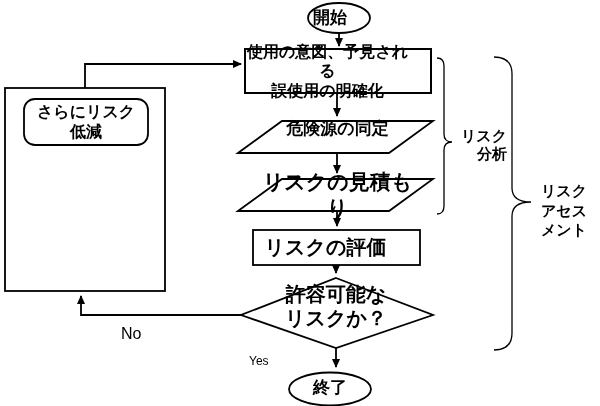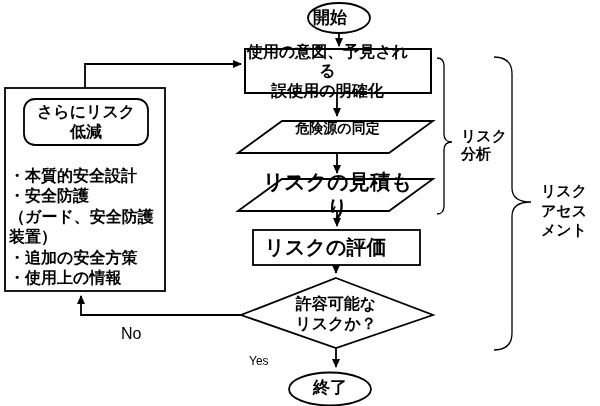--- a/index.html
+++ b/index.html
@@ -18,21 +18,21 @@
     display: flex;
     align-items: center;
     justify-content: center;
     text-align: center;
     font-weight: bold;
     white-space: pre-line;
     color: #000000;
     line-height: 1.22;
   }
   .lbl.plain { font-weight: normal; justify-content: flex-start; text-align: left; }
-  .lbl.left  { justify-content: flex-start; text-align: left; align-items: flex-start; }
+  .lbl.left  { justify-content: flex-start; text-align: right; align-items: flex-start; }
   .item-line {
     font-weight: bold;
     font-size: 16px;
     line-height: 20.4px;
     white-space: pre;
   }
 </style>
 </head>
 <body>
 
@@ -67,46 +67,38 @@
 
     <path d="M437,58 Q444,58 444,66 L444,134 Q444,142 452,142 Q444,142 444,150 L444,206 Q444,214 437,214" fill="none" stroke="#000000" stroke-width="1.3"></path>
     <path d="M494,57 Q512,57 512,74 L512,188 Q512,202 531,202 Q512,202 512,216 L512,333 Q512,350 494,350" fill="none" stroke="#000000" stroke-width="1.3"></path>
   </svg>
 
   <div class="lbl" style="left:298px; top:4px; width:64px; height:29px; font-size:17px;">開始</div>
 
   <div class="lbl" style="left:246px; top:49px; width:163px; height:44px; font-size:16px;">使用の意図、予見される
 誤使用の明確化</div>
 
-  <div class="lbl" style="left:255px; top:121px; width:165px; height:16px; font-size:14px;">危険源の同定</div>
+  <div class="lbl" style="left:255px; top:121px; width:165px; height:16px; font-size:17px;">危険源の同定</div>
 
   <div class="lbl" style="left:255px; top:179px; width:165px; height:32px; font-size:21px;">リスクの見積もり</div>
 
   <div class="lbl" style="left:253px; top:230px; width:145px; height:35px; font-size:20px;">リスクの評価</div>
 
-  <div class="lbl" style="left:256px; top:284px; width:160px; height:60px; font-size:16px;">許容可能な
+  <div class="lbl" style="left:256px; top:276px; width:160px; height:60px; font-size:20px;">許容可能な
 リスクか？</div>
 
   <div class="lbl" style="left:289px; top:373px; width:82px; height:31px; font-size:17px;">終了</div>
 
   <div class="lbl plain" style="left:249px; top:351px; width:50px; height:20px; font-size:12px;">Yes</div>
 
   <div class="lbl plain" style="left:121px; top:324px; width:40px; height:20px; font-size:16px;">No</div>
 
   <div class="lbl" style="left:24px; top:99px; width:124px; height:46px; font-size:16px; line-height:20px;">さらにリスク
 低減</div>
 
-  <div class="lbl left" style="left:9px; top:166px; width:154px; height:124px; flex-direction:column;">
-    <div class="item-line">・本質的安全設計</div>
-    <div class="item-line">・安全防護</div>
-    <div class="item-line">（ガード、安全防護</div>
-    <div class="item-line">装置）</div>
-    <div class="item-line">・追加の安全方策</div>
-    <div class="item-line">・使用上の情報</div>
-  </div>
 
   <div class="lbl left" style="left:461px; top:127px; width:60px; height:40px; font-size:15px; line-height:18px;">リスク
 分析</div>
 
   <div class="lbl left" style="left:541px; top:181px; width:56px; height:60px; font-size:15px; line-height:19.5px;">リスク
 アセス
 メント</div>
 
 </div>
 

